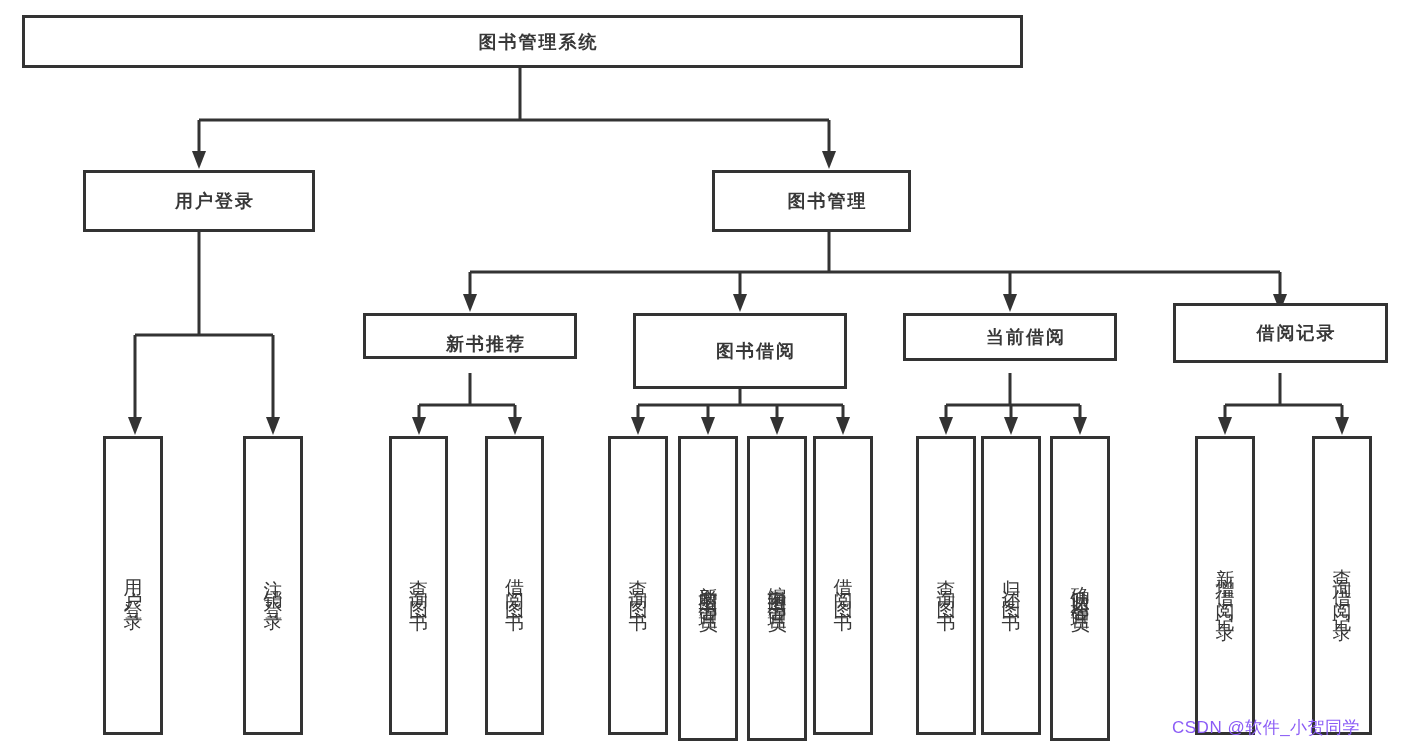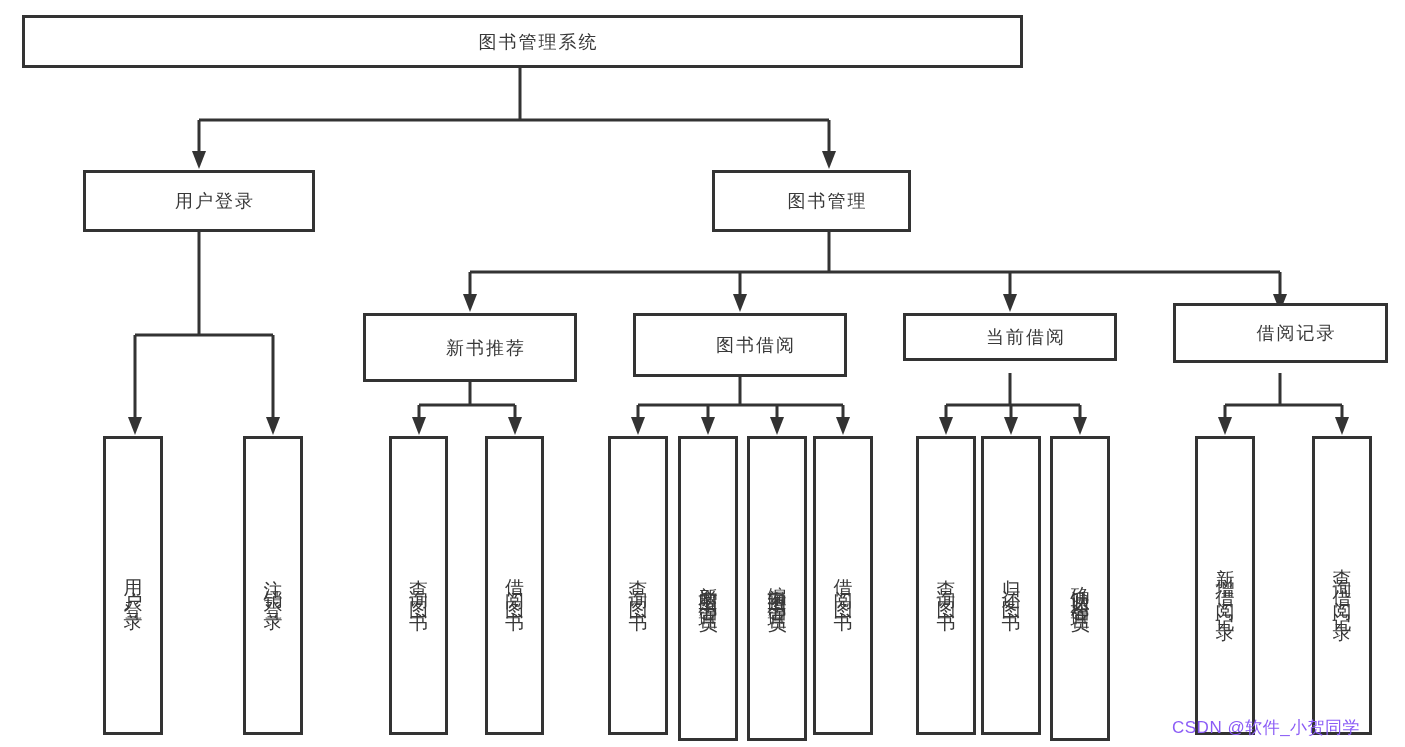--- a/index.html
+++ b/index.html
@@ -9,21 +9,21 @@
     font-family:"Liberation Sans","DejaVu Sans",sans-serif;
   }
   .stage{position:absolute;inset:0;width:1405px;height:747px;}
   svg.wires{position:absolute;left:0;top:0;z-index:1;}
   .node{
     position:absolute;z-index:2;box-sizing:border-box;
     background:#ffffff;border:3px solid #333333;
     display:flex;align-items:center;justify-content:center;
     color:#383838;
   }
-  .hnode{font-size:18px;letter-spacing:2px;font-weight:400;padding-left:32px;}
+  .hnode{font-size:18px;letter-spacing:2px;font-weight:700;padding-left:32px;}
   .leaf{
     writing-mode:vertical-rl;
     font-size:19px;letter-spacing:11px;
     display:flex;align-items:center;justify-content:center;
   }
   .leaf.tight{letter-spacing:4px;font-size:19px;}
   .watermark{
     position:absolute;z-index:3;
     left:1172px;top:716px;width:233px;
     font-size:17px;color:#8b5cf6;letter-spacing:0.5px;
@@ -79,24 +79,24 @@
     <span>图书管理系统</span>
   </div>
 
   <div class="node hnode" style="left:83px;top:170px;width:232px;height:62px;">
     <span>用户登录</span>
   </div>
   <div class="node hnode" style="left:712px;top:170px;width:199px;height:62px;">
     <span>图书管理</span>
   </div>
 
-  <div class="node hnode" style="left:363px;top:313px;width:214px;height:69px;">
+  <div class="node hnode" style="left:363px;top:313px;width:214px;height:46px;align-items:flex-end;">
     <span>新书推荐</span>
   </div>
-  <div class="node hnode" style="left:633px;top:313px;width:214px;height:64px;">
+  <div class="node hnode" style="left:633px;top:313px;width:214px;height:76px;">
     <span>图书借阅</span>
   </div>
   <div class="node hnode" style="left:903px;top:313px;width:214px;height:48px;">
     <span>当前借阅</span>
   </div>
   <div class="node hnode" style="left:1173px;top:303px;width:215px;height:60px;">
     <span>借阅记录</span>
   </div>
 
   <div class="node leaf" style="left:103px;top:436px;width:60px;height:299px;">

